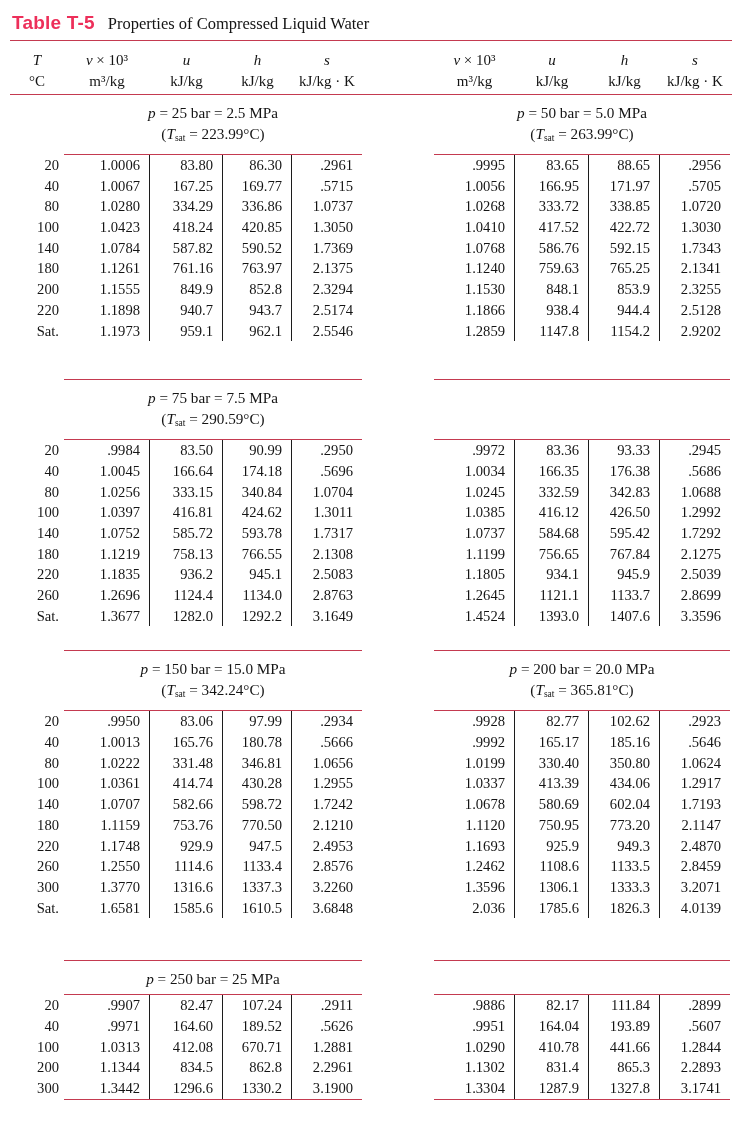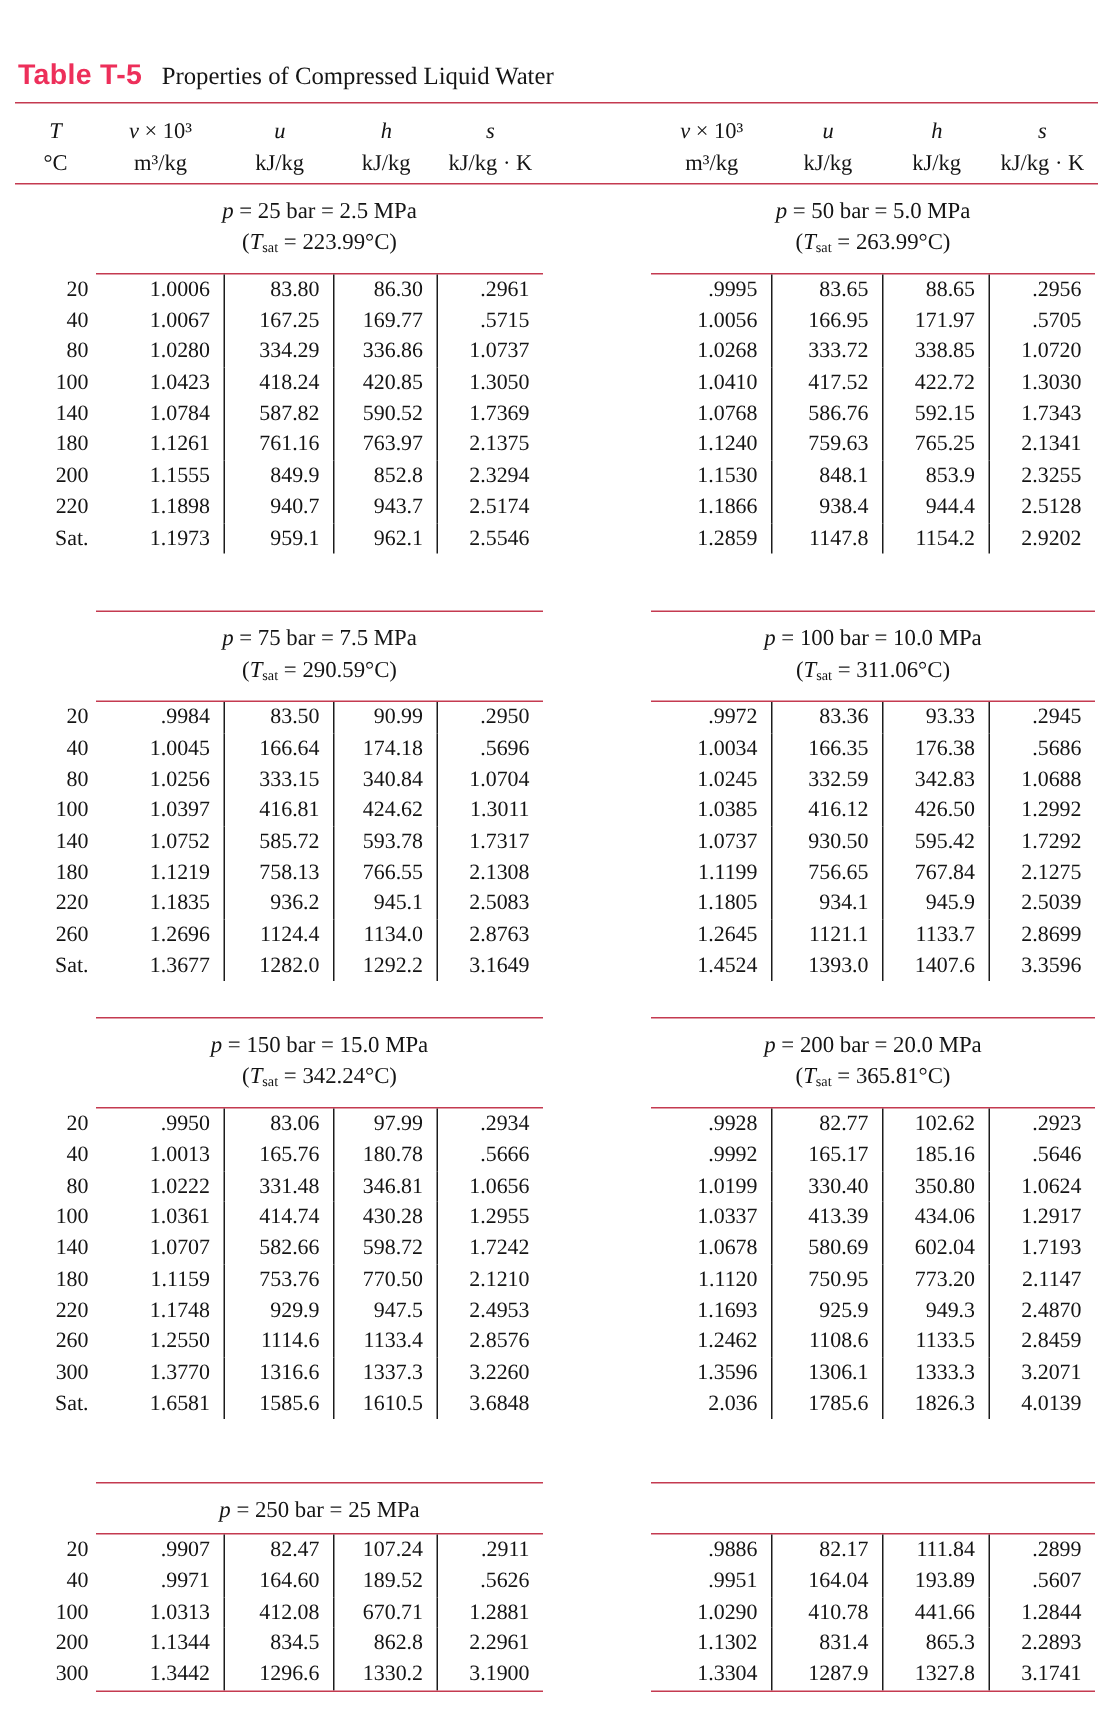--- a/index.html
+++ b/index.html
@@ -8,21 +8,21 @@
     --ink:#141414;
     --cols:54px 86px 73px 69px 70px 72px 81px 74px 71px 70px;
   }
   html,body{margin:0;padding:0;background:#fff;}
   .page{
     width:742px;height:1141px;box-sizing:border-box;
     padding:12px 6px 0 10px;overflow:hidden;
     font-family:"Liberation Serif",serif;color:var(--ink);
     background:#fff;position:relative;
   }
-  .title-row{display:flex;align-items:baseline;gap:13px;padding-left:2px;margin-top:28px;}
+  .title-row{display:flex;align-items:baseline;gap:13px;padding-left:2px;}
   .tag{font-family:"Liberation Sans",sans-serif;font-weight:bold;font-size:19px;color:var(--titlered);letter-spacing:.2px;}
   .subtitle{font-size:16.5px;}
   .rule-full{height:0;border-top:1.8px solid var(--red);margin-top:6px;width:722px;}
   .colhead{display:grid;grid-template-columns:var(--cols);margin-top:9px;}
   .hcell{text-align:center;font-size:15px;line-height:20.5px;}
   .colhead + .rule-full{margin-top:3px;}
   i{font-style:italic;}
   sub.sat{font-size:9.5px;vertical-align:-2px;}
   .band{margin-top:0;}
   .band.gap-lg{margin-top:38px;}
@@ -213,24 +213,20 @@
           <div class="r left"></div>
           <div class="r right"></div>
         </div>
         <div class="sec-row">
           <div class="sp-t"></div>
           <div class="sec-block">
             <div><i>p</i> = 75 bar = 7.5 MPa</div>
             <div>(<i>T</i><sub class="sat">sat</sub> = 290.59°C)</div>
           </div>
           <div class="sp-g"></div>
-          <div class="sec-block rightb">
-            <div><i>p</i> = 100 bar = 10.0 MPa</div>
-            <div>(<i>T</i><sub class="sat">sat</sub> = 311.06°C)</div>
-          </div>
         </div>
         <div class="rulerow">
           <div class="r left"></div>
           <div class="r right"></div>
         </div>
         <div class="trow">
           <div class="tcell" style="grid-column: 1;">20</div>
           <div class="ncell bline" style="grid-column: 2;">.9984</div>
           <div class="ncell bline" style="grid-column: 3;">83.50</div>
           <div class="ncell bline" style="grid-column: 4;">90.99</div>
@@ -273,21 +269,21 @@
           <div class="ncell bline" style="grid-column: 9;">426.50</div>
           <div class="ncell" style="grid-column: 10;">1.2992</div>
         </div>
         <div class="trow">
           <div class="tcell" style="grid-column: 1;">140</div>
           <div class="ncell bline" style="grid-column: 2;">1.0752</div>
           <div class="ncell bline" style="grid-column: 3;">585.72</div>
           <div class="ncell bline" style="grid-column: 4;">593.78</div>
           <div class="ncell" style="grid-column: 5;">1.7317</div>
           <div class="ncell bline" style="grid-column: 7;">1.0737</div>
-          <div class="ncell bline" style="grid-column: 8;">930.50</div>
+          <div class="ncell bline" style="grid-column: 8;">584.68</div>
           <div class="ncell bline" style="grid-column: 9;">595.42</div>
           <div class="ncell" style="grid-column: 10;">1.7292</div>
         </div>
         <div class="trow">
           <div class="tcell" style="grid-column: 1;">180</div>
           <div class="ncell bline" style="grid-column: 2;">1.1219</div>
           <div class="ncell bline" style="grid-column: 3;">758.13</div>
           <div class="ncell bline" style="grid-column: 4;">766.55</div>
           <div class="ncell" style="grid-column: 5;">2.1308</div>
           <div class="ncell bline" style="grid-column: 7;">1.1199</div>

